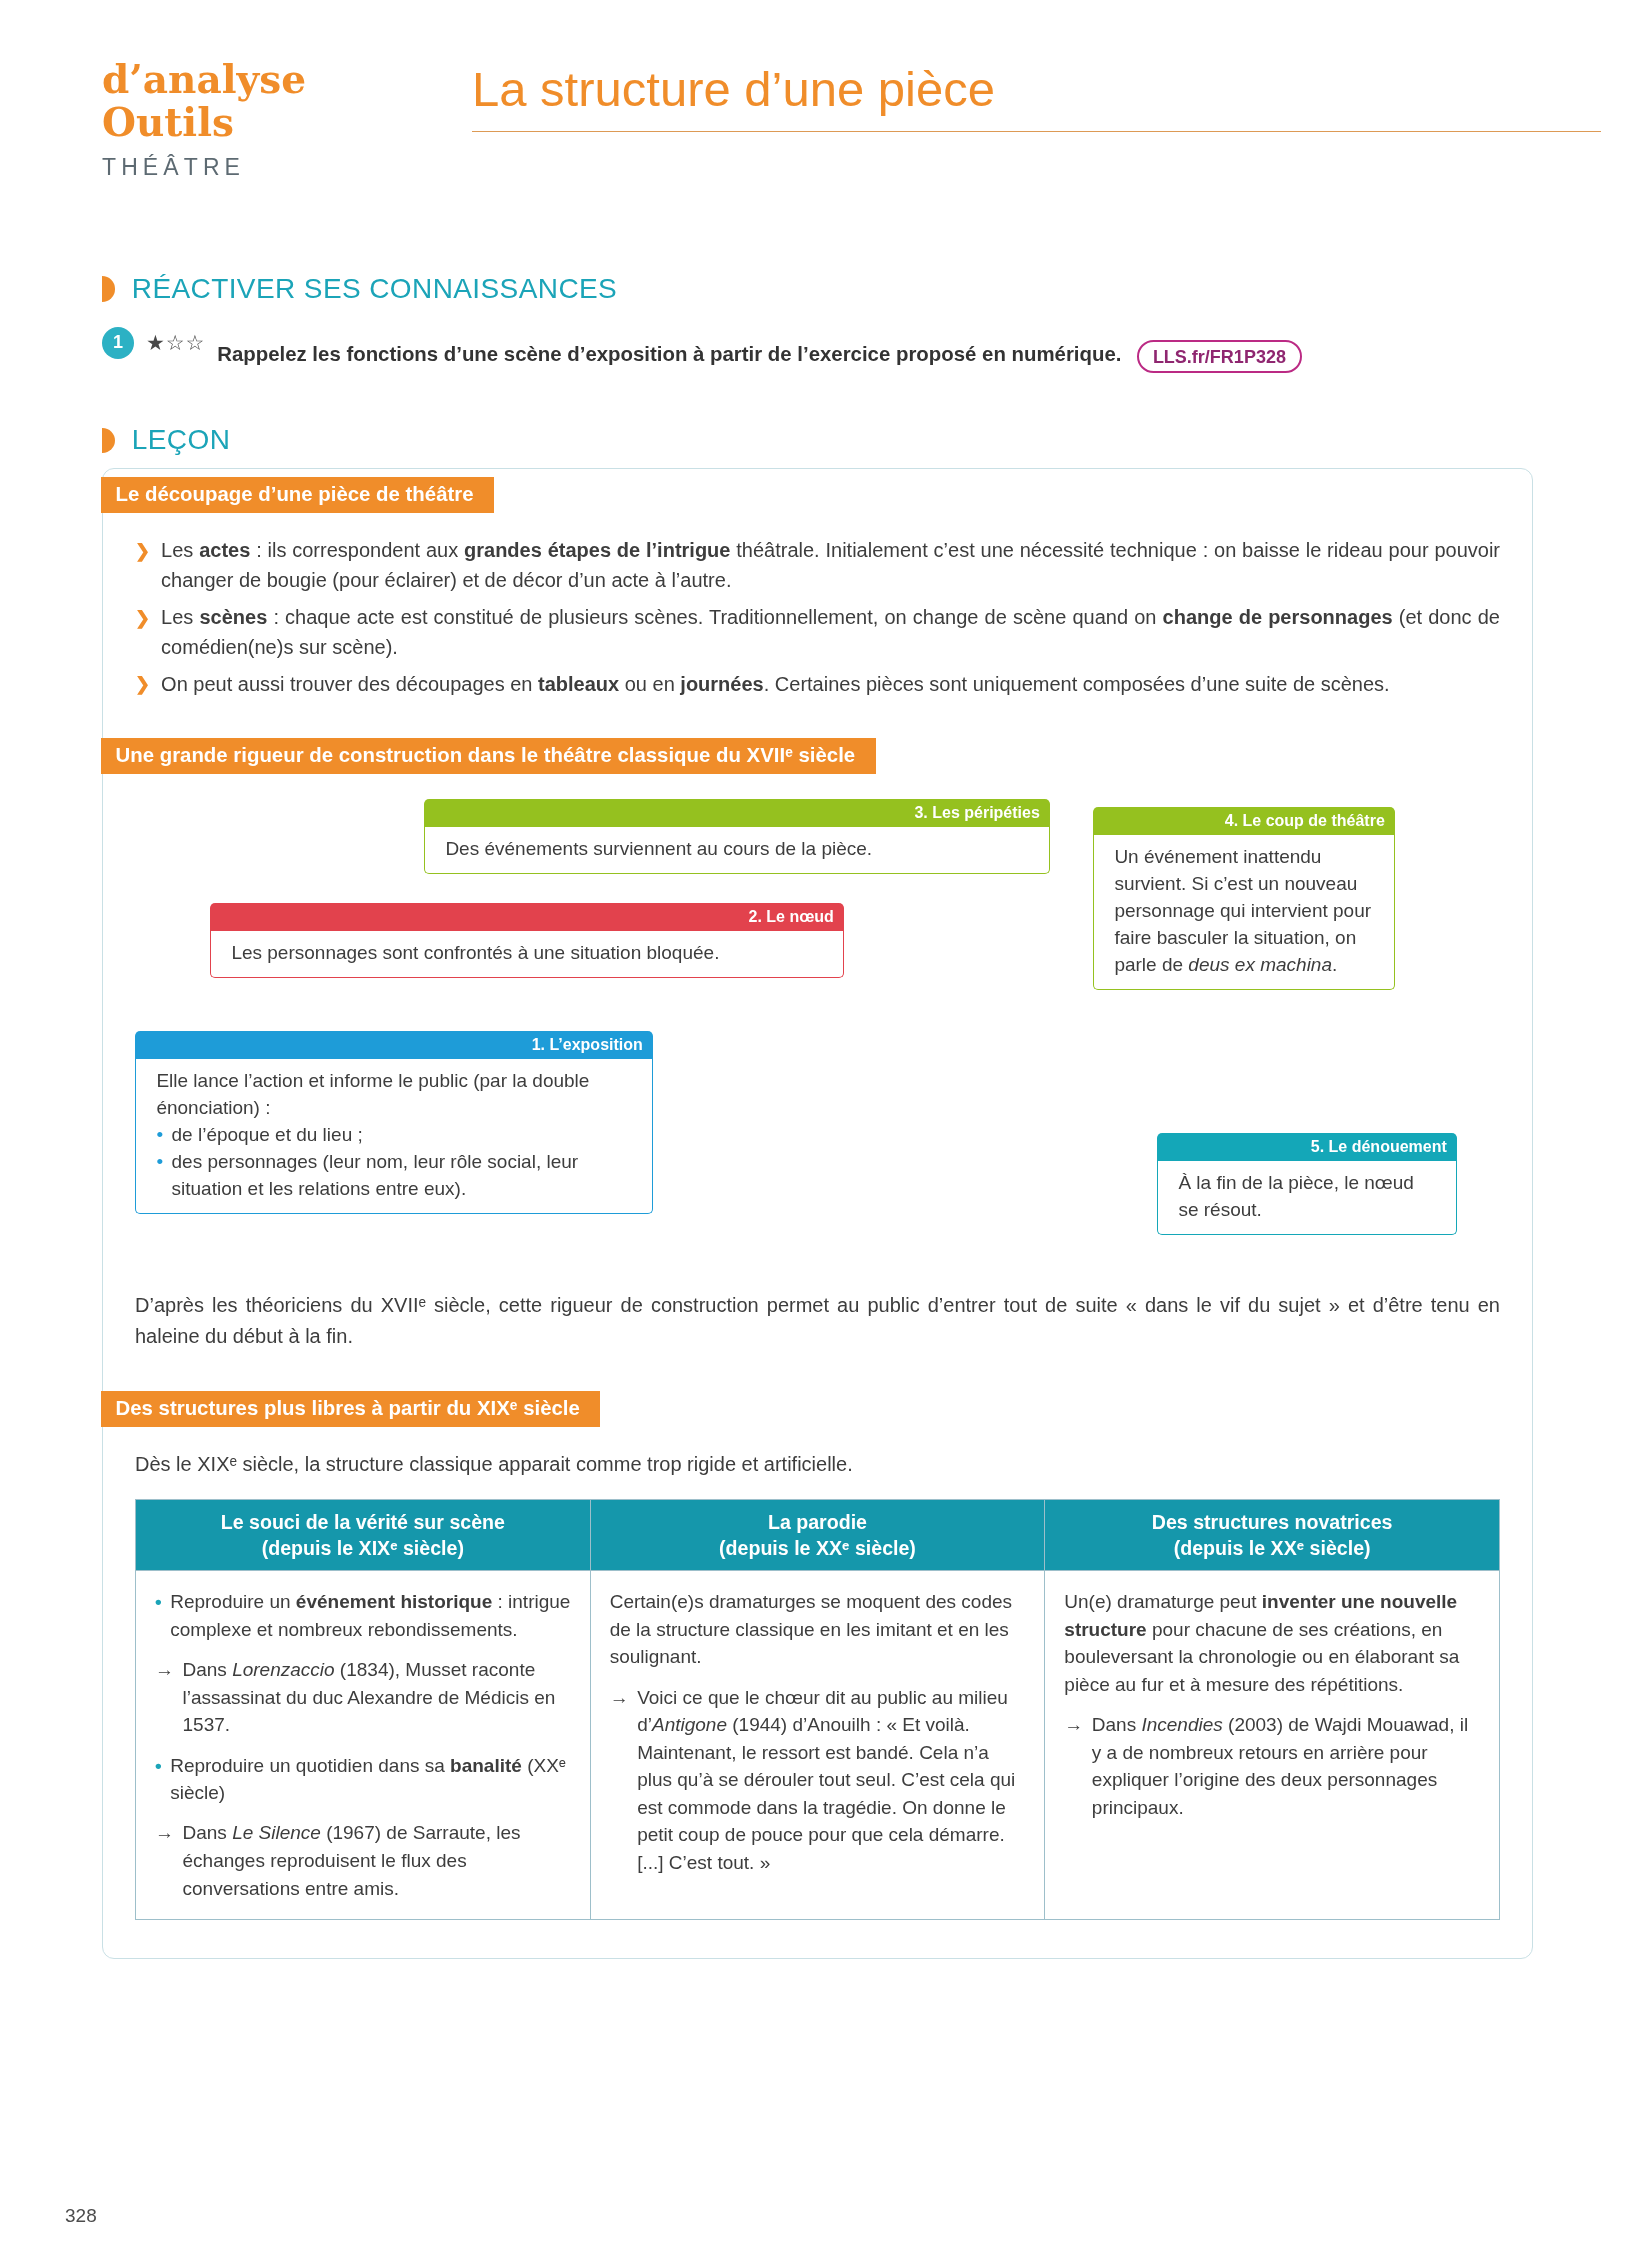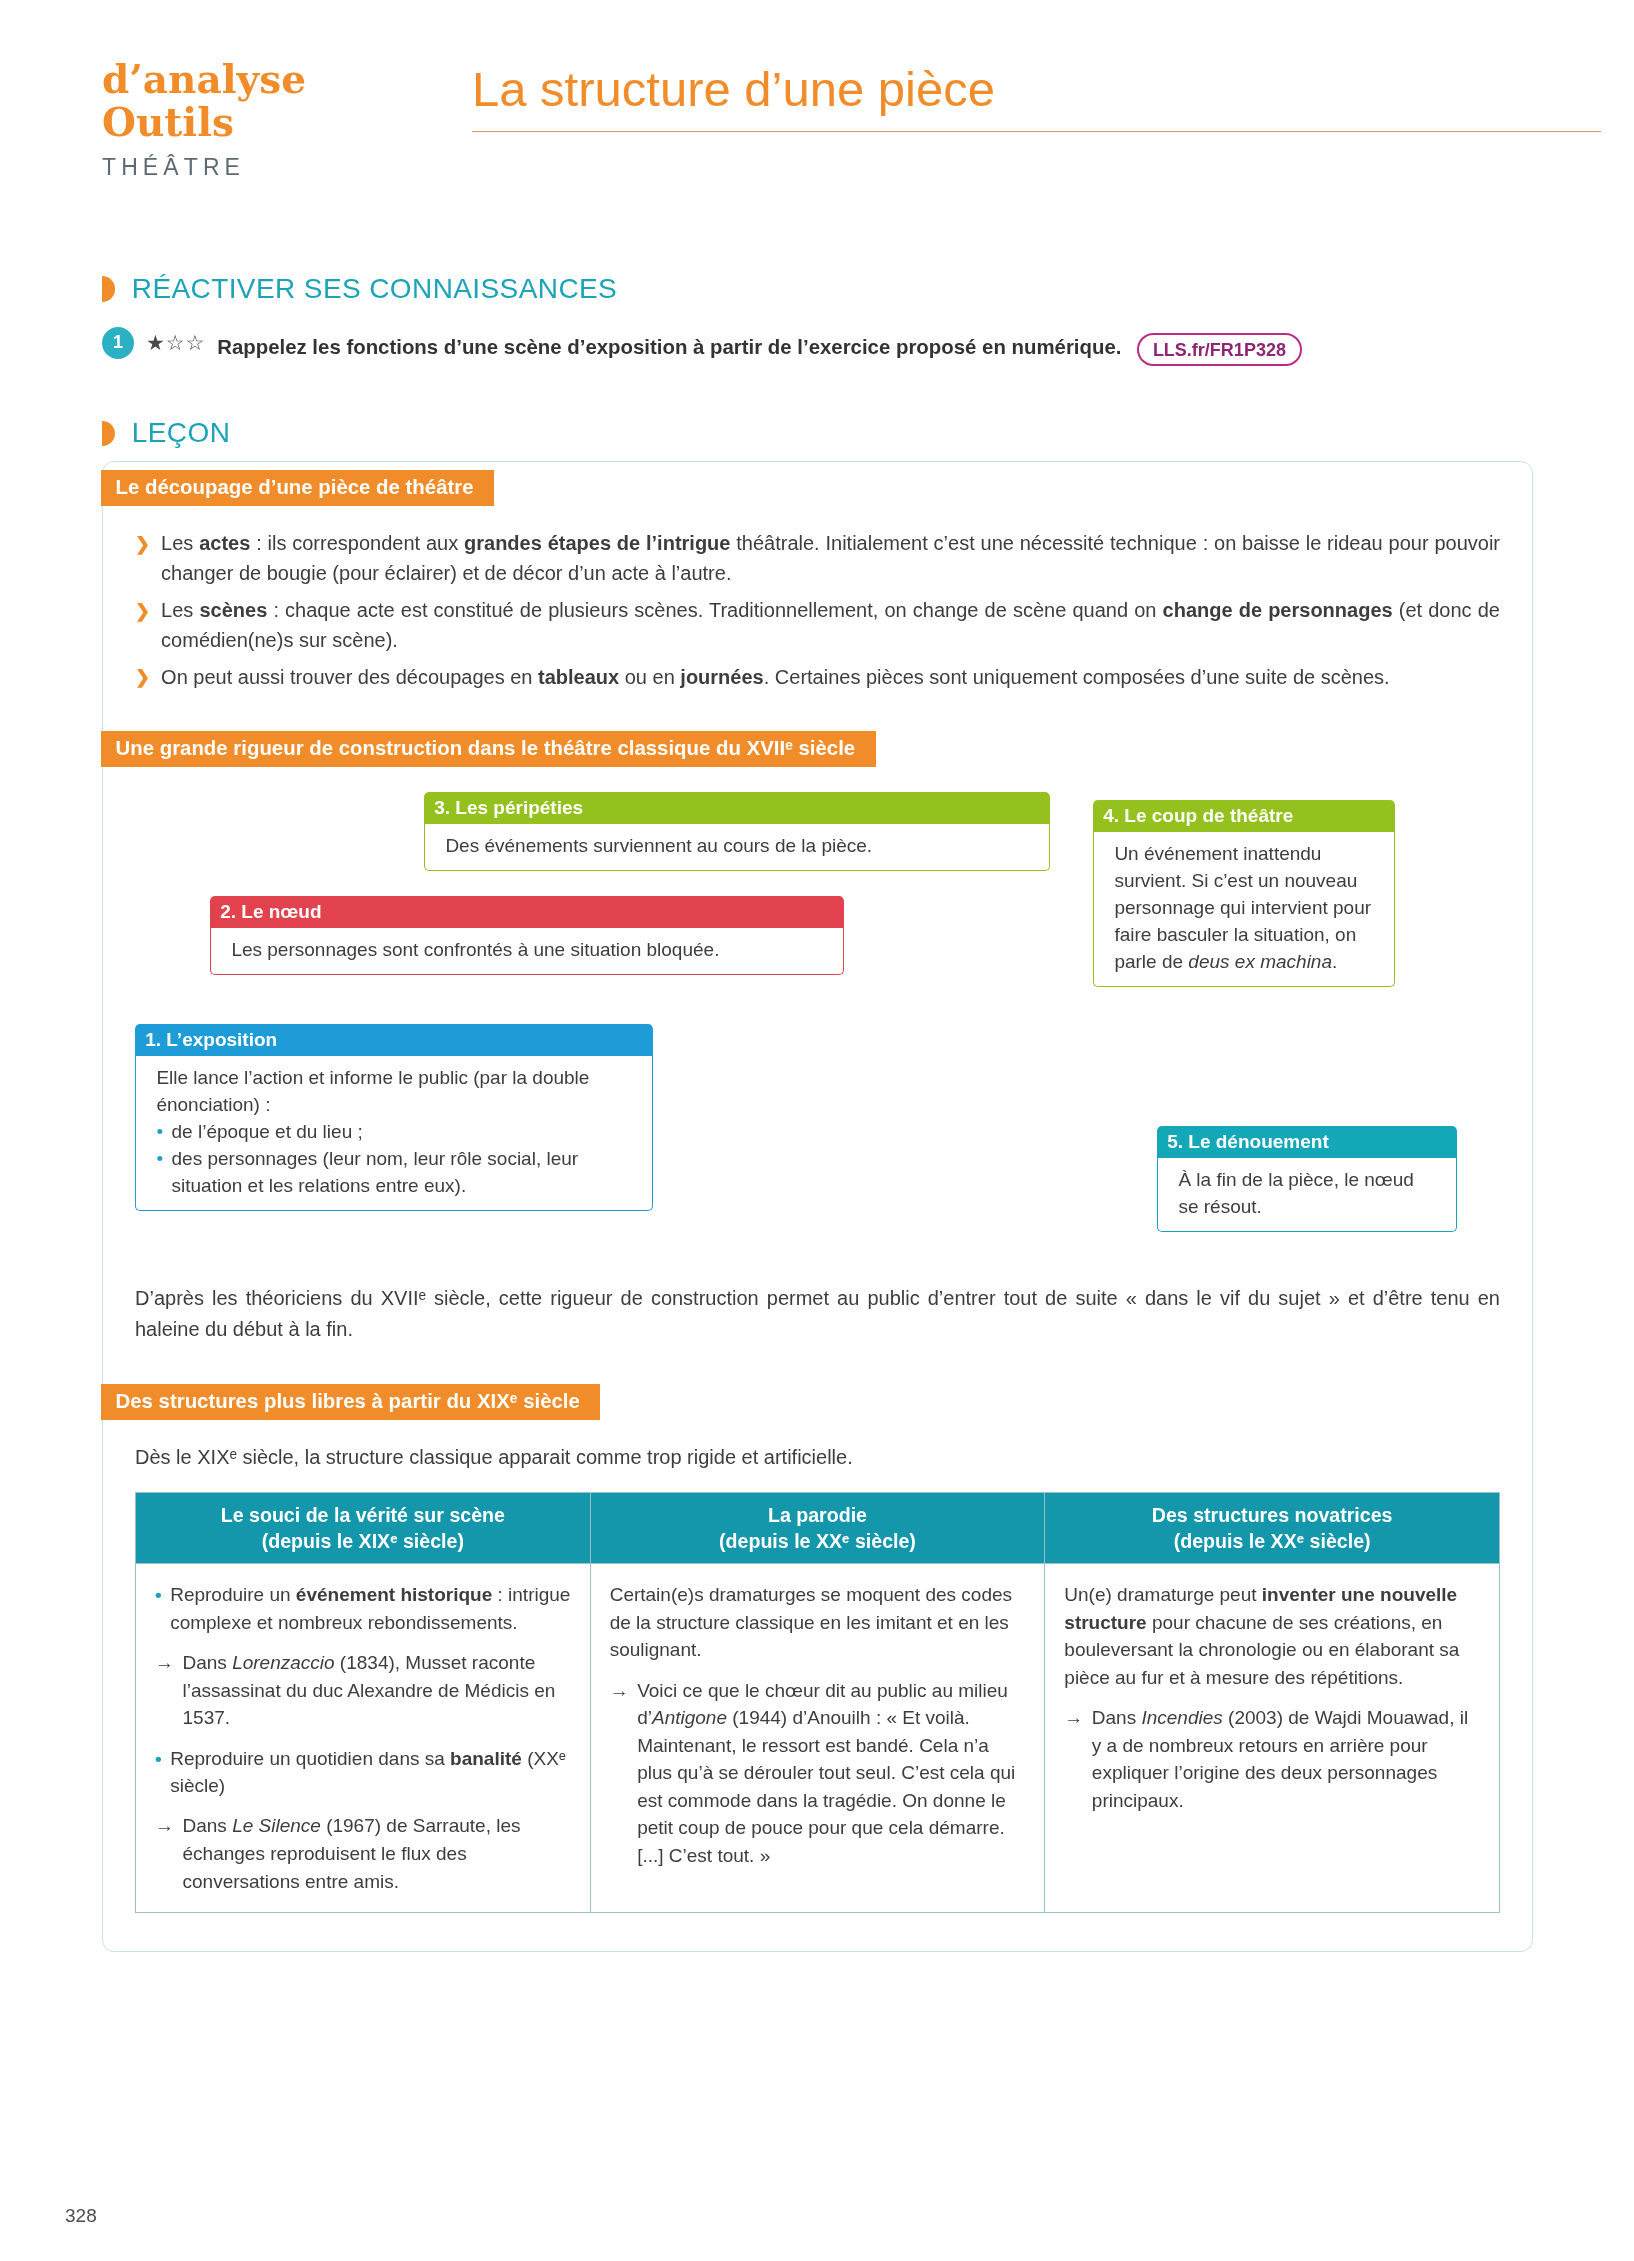--- a/index.html
+++ b/index.html
@@ -30,40 +30,40 @@
   .section-head.first{margin-top:92px}
   .section-head.second{margin-top:51px}
   .marker{width:12.8px;height:25.5px;background:var(--orange);border-radius:0 12.8px 12.8px 0;flex:none}
   .section-title{color:var(--teal);font-size:28px;font-weight:400;letter-spacing:0.4px}
 
   
   .exercise{display:flex;align-items:flex-start;gap:12px;margin:22px 102px 0}
   .ex-num{width:32px;height:32px;border-radius:50%;background:#2cb1c4;color:#fff;font-weight:700;
     font-size:18px;display:flex;align-items:center;justify-content:center;flex:none}
   .ex-stars{font-size:21px;color:#494949;line-height:1;margin-top:5.1px;letter-spacing:0.9px;flex:none}
-  .ex-body{font-size:20.4px;line-height:1.45;margin-top:6px}
+  .ex-body{font-size:20.4px;line-height:1.45;margin-top:13px}
   .ex-text{font-weight:700;color:#333}
   .lls-pill{display:inline-block;border:2.6px solid var(--magenta);border-radius:17px;color:#8f2670;
     font-weight:700;font-size:18px;padding:1.7px 13.6px;margin-left:10.2px;white-space:nowrap;cursor:pointer;vertical-align:-1.7px}
 
   
   .lesson-box{margin:12px 102px 0;border:1.7px solid var(--box_border);border-radius:12px;
     padding:8px 32px 38px;position:relative}
   .badge{display:inline-block;background:var(--orange);color:#fff;font-weight:700;font-size:20.4px;
     padding:6px 20.4px 6.8px 14.5px;margin-left:-34px}
   .badge-row{margin-top:39px}
 
   .lesson-bullets{margin-top:22px}
   .lb{display:flex;gap:11px;font-size:20px;line-height:1.5;margin-top:6.8px;text-align:justify}
   .lb .chev{color:var(--orange);font-weight:700;flex:none;font-size:18px;margin-top:2.6px}
 
   
   .diagram{position:relative;height:464px;margin-top:25.5px}
   .dbox{position:absolute;background:#fff}
-  .dhead{color:#fff;font-weight:700;font-size:19px;text-align:left;padding:5.1px 10.2px;border-radius:5.1px 5.1px 0 0}
+  .dhead{color:#fff;font-weight:700;font-size:16px;text-align:right;padding:5.1px 10.2px;border-radius:5.1px 5.1px 0 0}
   .dbody{border:1.7px solid;border-top:none;padding:8.5px 20.4px 10.2px;font-size:19px;line-height:1.42;border-radius:0 0 5.1px 5.1px;background:#fff}
   .green .dhead{background:var(--green)} .green .dbody{border-color:var(--green)}
   .redb .dhead{background:var(--red)}   .redb .dbody{border-color:var(--red)}
   .blueb .dhead{background:var(--blue)} .blueb .dbody{border-color:var(--blue)}
   .cyanb .dhead{background:var(--cyan)} .cyanb .dbody{border-color:var(--cyan)}
   .box-peripeties{left:289px;top:0;width:626px}
   .box-coup{left:958px;top:8px;width:302px}
   .box-noeud{left:75px;top:104px;width:634px}
   .box-exposition{left:0;top:232px;width:518px}
   .box-denouement{left:1022px;top:334px;width:300px}

